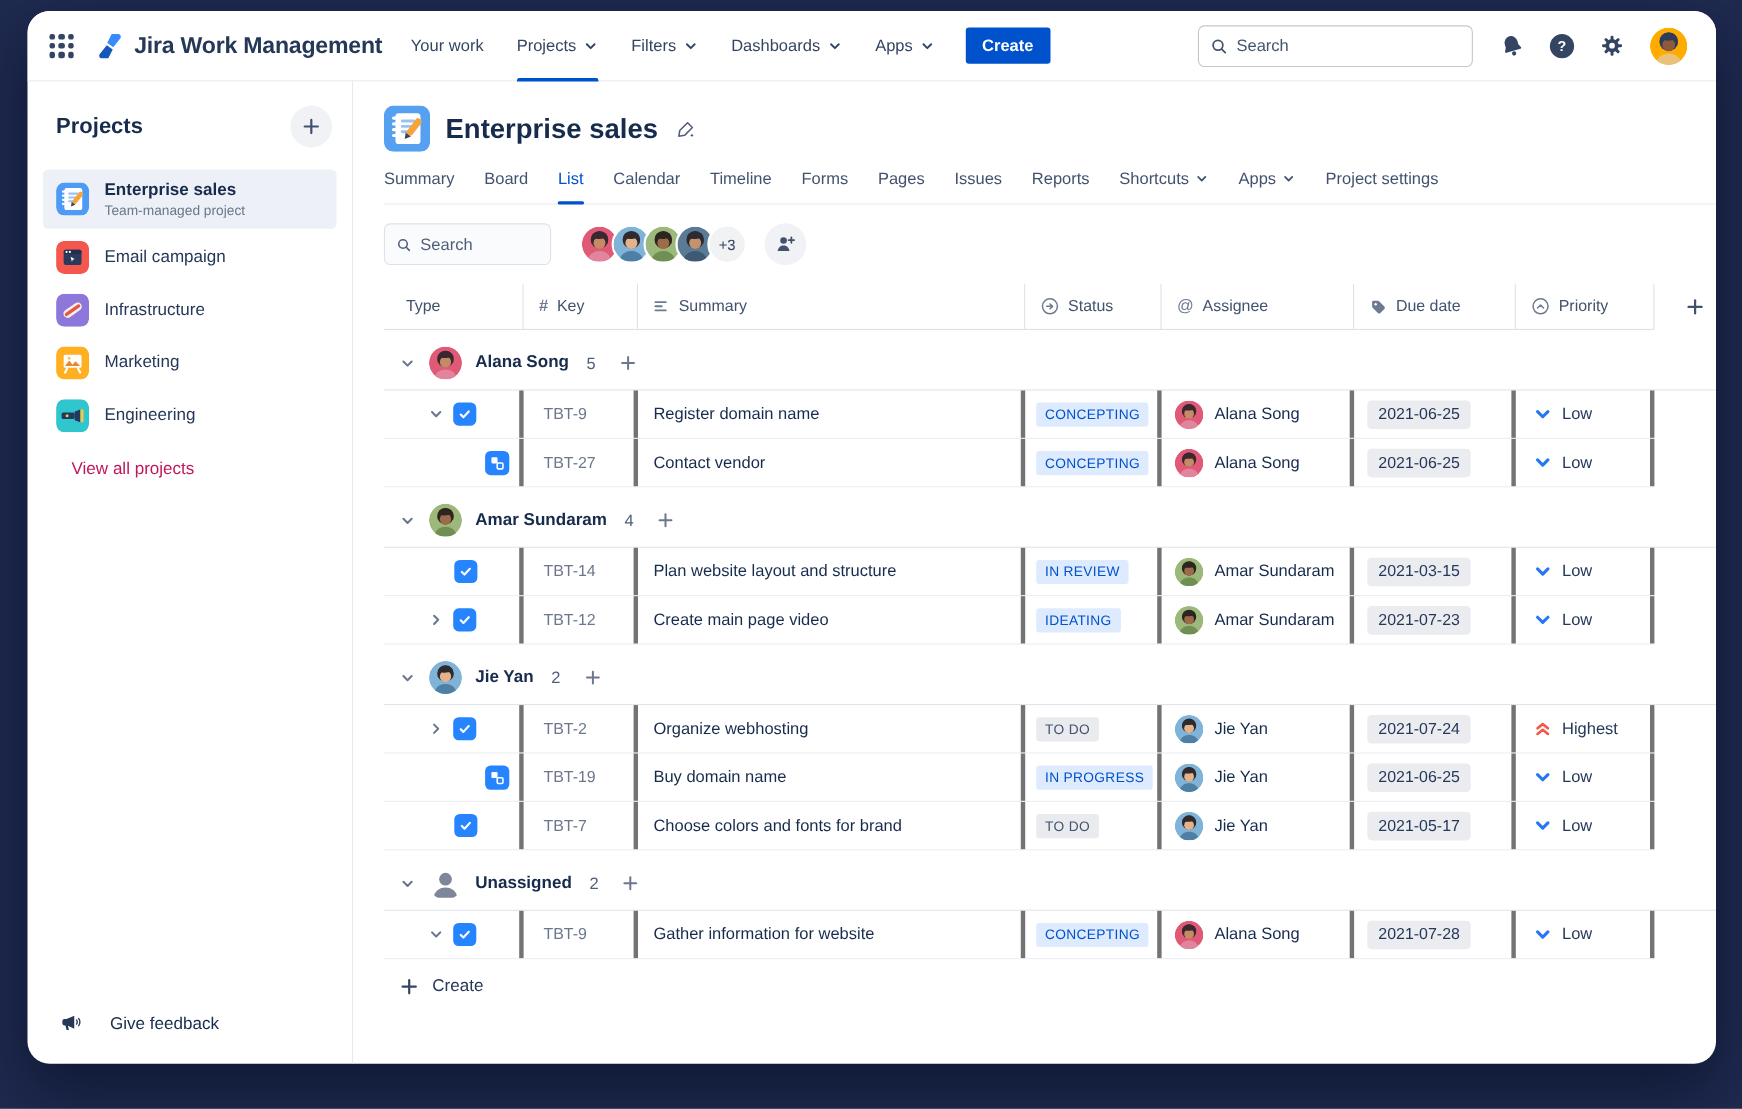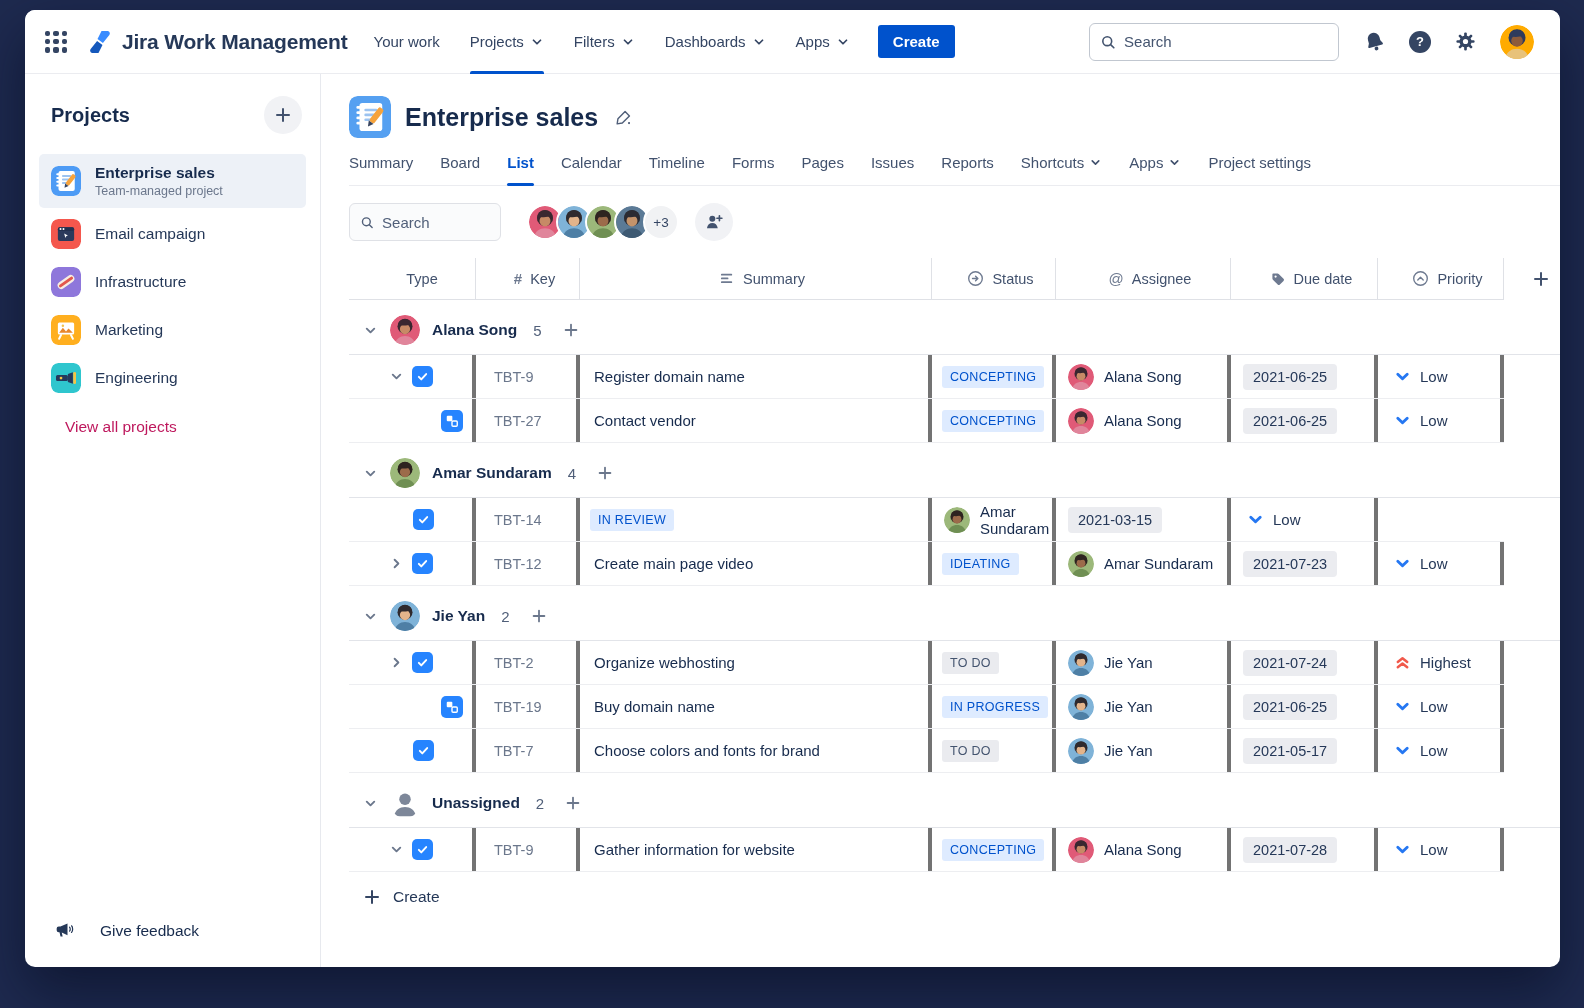--- a/index.html
+++ b/index.html
@@ -1,21 +1,21 @@
 <!DOCTYPE html>
 <html><head>
 <meta charset="utf-8">
 <style>
   * { margin:0; padding:0; box-sizing:border-box; }
   html,body { width:1584px; height:1008px; overflow:hidden; }
   body { background:#1E2A4F; font-family:"Liberation Sans", sans-serif; position:relative; }
 
   
   .window { position:absolute; left:25px; top:10px; width:1535px; height:957px;
-    background:#fff; border-radius:10px; overflow:hidden;
+    background:#fff; border-radius:20px; overflow:hidden;
     box-shadow:0 24px 55px rgba(4,10,30,.55); display:flex; flex-direction:column; }
 
   
   .topbar { height:64px; flex:0 0 64px; display:flex; align-items:center; padding:0 26px 0 20px;
     border-bottom:1px solid #EBECF0; background:#fff; }
   .grid-icon { width:22px; height:22px; display:grid; grid-template-columns:repeat(3,1fr); gap:3px; cursor:pointer; }
   .grid-icon i { background:#344563; border-radius:2px; }
   .logo { display:flex; align-items:center; gap:9px; margin-left:20px; }
   .logo-text { font-size:21px; font-weight:700; color:#253858; letter-spacing:-0.2px; }
   .nav { display:flex; align-items:center; height:64px; margin-left:26px; gap:30px; }
@@ -65,41 +65,41 @@
   
   .main { flex:1; min-width:0; padding:22px 0 0 28px; position:relative; }
   .proj-header { display:flex; align-items:center; gap:14px; }
   .proj-big-ic { width:42px; height:42px; border-radius:8px; }
   .proj-title { font-size:25px; font-weight:700; color:#172B4D; }
   .edit-ic { margin-left:2px; cursor:pointer; }
 
   .tabs { display:flex; gap:27px; margin-top:16px; border-bottom:1px solid #EBECF0; padding-right:20px; }
   .tab { position:relative; padding-bottom:14px; font-size:15px; color:#42526E; cursor:pointer;
     display:flex; align-items:center; gap:5px; white-space:nowrap; }
-  .tab.active { color:#0052CC; font-weight:700; }
+  .tab.active { color:#0052CC; font-weight:400; }
   .tab.active::after { content:""; position:absolute; left:0; right:0; bottom:-1px; height:3px; background:#0052CC; border-radius:2px; }
 
   .toolbar { display:flex; align-items:center; margin-top:17px; }
   .list-search { width:152px; height:38px; background:#FAFBFC; border:1.5px solid #DFE1E6; border-radius:6px;
     display:flex; align-items:center; gap:8px; padding:0 10px; }
   .list-search input { border:none; outline:none; background:transparent; width:100%; font-family:inherit; font-size:15px; color:#42526E; }
   .list-search input::placeholder { color:#505F79; }
   .avatar-stack { display:flex; margin-left:26px; }
   .avatar-stack .stk { width:36px; height:36px; border-radius:50%; border:2px solid #fff; margin-left:-7px; overflow:hidden; cursor:pointer; }
   .avatar-stack .stk:first-child { margin-left:0; }
   .overflow-badge { width:36px; height:36px; border-radius:50%; background:#F1F2F4; border:2px solid #fff; margin-left:-7px;
     display:flex; align-items:center; justify-content:center; font-size:13.5px; color:#344563; cursor:pointer; }
   .add-person-btn { margin-left:16px; }
 
   
   .table { margin-top:17px; }
   .thead { display:grid; grid-template-columns:127px 104px 352px 124px 175px 147px 126px; width:1155px;
     height:42px; border-bottom:1px solid #DFE1E6; position:relative; }
   .th { display:flex; align-items:center; gap:8px; font-size:14.5px; color:#42526E; padding-left:14px;
-    border-right:1px solid #DFE1E6; cursor:pointer;justify-content:center; }
+    border-right:1px solid #DFE1E6; cursor:pointer; }
   .th:first-child { padding-left:20px; }
   .glyph-ic { font-size:15px; color:#6E7A90; font-weight:700; }
   .addcol-btn { position:absolute; left:1180px; top:9px; width:24px; height:24px; border:none; background:transparent;
     color:#6B778C; cursor:pointer; display:flex; align-items:center; justify-content:center; }
 
   .group { margin:0; }
   .group-head { height:48px; display:flex; align-items:center; gap:12px; padding-left:14px; margin-top:6px; cursor:pointer; }
   .group-head .gname { font-size:15.5px; font-weight:700; color:#172B4D; }
   .group-head .gcount { font-size:15px; color:#505F79; margin-left:4px; }
   .group-head .gplus { color:#6B778C; margin-left:10px; transform:scale(.9); cursor:pointer; }
@@ -540,20 +540,21 @@
             <div class="tr">
               <div class="td td-type">
                 <span class="spacer"></span>
                 <span class="cbx">
                     <svg width="13" height="13" viewBox="0 0 16 16">
                       <path d="M3.5 8.5l3 3 6-6.5" fill="none" stroke="#fff" stroke-width="2.4" stroke-linecap="round" stroke-linejoin="round"></path>
                     </svg>
                   </span>
               </div>
               <div class="td td-key">TBT-14</div>
+              <div class="td td-summary">Plan website layout and structure</div>
               <div class="td td-status">
                   <span class="badge blue">IN REVIEW</span>
                 </div>
               <div class="td td-assignee">
                 <span class="rav"><svg width="26" height="26" style="--bg:#9CB87A;--hair:#2E2420;--skin:#9C6B4A;--shirt:#6F8F53">
                       <use href="#person"></use>
                     </svg></span>
                 <span>Amar Sundaram</span>
               </div>
               <div class="td td-due">

